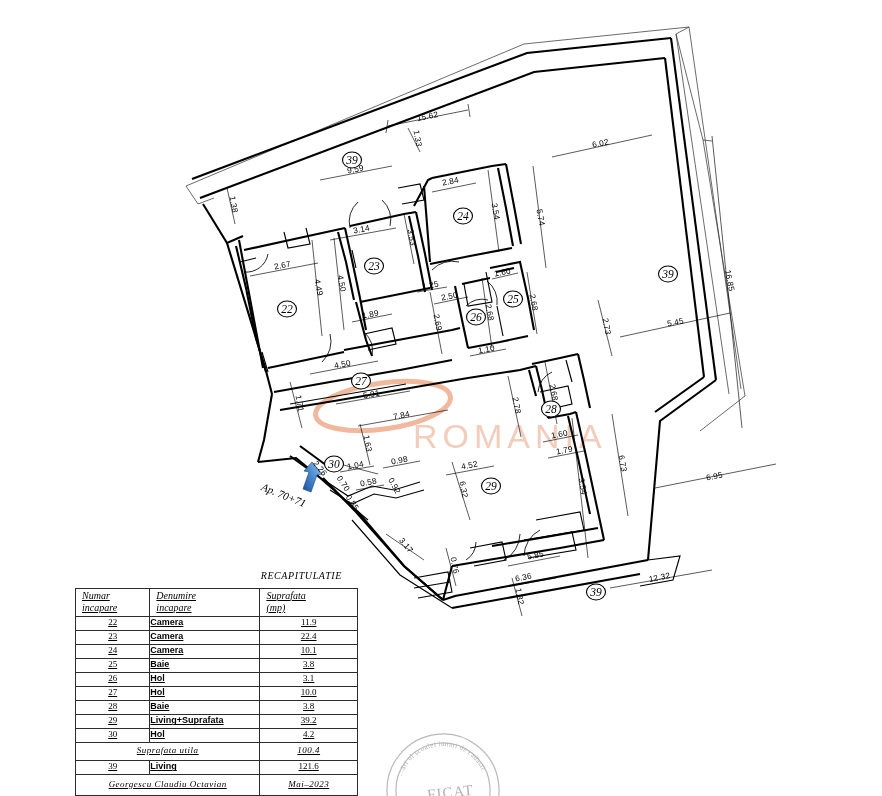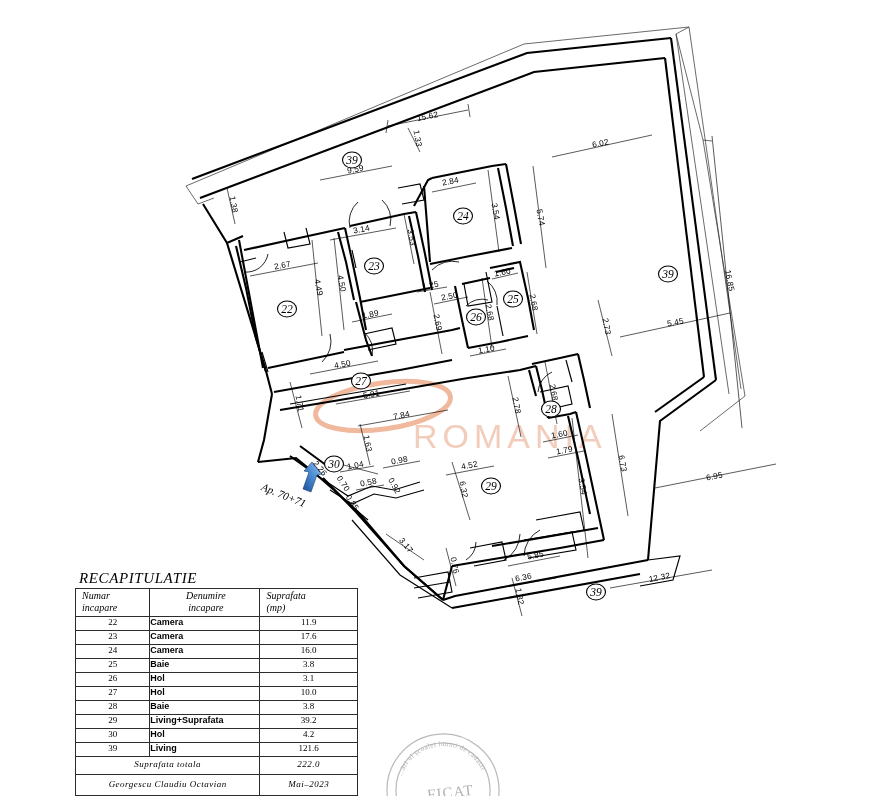--- a/index.html
+++ b/index.html
@@ -87,34 +87,35 @@
   #recap {
     position: absolute;
     left: 75px;
     top: 588px;
     width: 283px;
     border-collapse: collapse;
     background: transparent;
   }
   #recap-title {
     position: absolute;
-    left: 79px;
+    left: 59px;
     top: 570px;
     width: 283px;
-    text-align: left;
+    text-align: right;
     font-style: italic;
-    font-size: 15px;
+    font-size: 10px;
     letter-spacing: 0.6px;
     font-family: "Liberation Serif", serif;
   }
   #recap td, #recap th {
     border: 1px solid #2c2c2c;
     padding: 0;
     font-size: 9px;
     line-height: 1.05;
+    text-decoration: underline;
   }
   #recap th {
     font-style: italic;
     font-weight: normal;
     font-size: 10px;
     text-align: left;
     padding: 1px 4px 2px 6px;
     line-height: 1.18;
     vertical-align: top;
     font-family: "Liberation Serif", serif;
@@ -476,45 +477,45 @@
 
 <div id="recap-title">RECAPITULATIE</div>
 
 <table id="recap">
   <thead>
     <tr>
       <th class="c-num">
         <div>Numar</div>
         <div>incapare</div>
       </th>
-      <th class="c-name" style="text-align:center">
+      <th class="c-name" style="text-align:left">
         <div>Denumire</div>
         <div>incapare</div>
       </th>
       <th class="c-area" style="text-align:left">
         <div>Suprafata</div>
         <div>(mp)</div>
       </th>
     </tr>
   </thead>
   <tbody id="recap-body">
         <tr>
           <td class="c-num">22</td>
           <td class="c-name">Camera</td>
           <td class="c-area">11.9</td>
         </tr>
         <tr>
           <td class="c-num">23</td>
           <td class="c-name">Camera</td>
-          <td class="c-area">17.6</td>
+          <td class="c-area">22.4</td>
         </tr>
         <tr>
           <td class="c-num">24</td>
           <td class="c-name">Camera</td>
-          <td class="c-area">16.0</td>
+          <td class="c-area">10.1</td>
         </tr>
         <tr>
           <td class="c-num">25</td>
           <td class="c-name">Baie</td>
           <td class="c-area">3.8</td>
         </tr>
         <tr>
           <td class="c-num">26</td>
           <td class="c-name">Hol</td>
           <td class="c-area">3.1</td>
@@ -532,29 +533,29 @@
         <tr>
           <td class="c-num">29</td>
           <td class="c-name">Living+Suprafata</td>
           <td class="c-area">39.2</td>
         </tr>
         <tr>
           <td class="c-num">30</td>
           <td class="c-name">Hol</td>
           <td class="c-area">4.2</td>
         </tr>
+        <tr class="sumrow">
+          <td class="" colspan="2">Suprafata  utila</td>
+          <td class="c-area">100.4</td>
+        </tr>
         <tr>
           <td class="c-num">39</td>
           <td class="c-name">Living</td>
           <td class="c-area">121.6</td>
         </tr>
-        <tr class="sumrow">
-          <td class="" colspan="2">Suprafata  totala</td>
-          <td class="c-area">222.0</td>
-        </tr>
         <tr class="signrow">
           <td class="" colspan="2">Georgescu  Claudiu  Octavian</td>
           <td class="c-area">Mai–2023</td>
         </tr>
       </tbody>
 </table>
 
 </div>
 
 </body></html>

